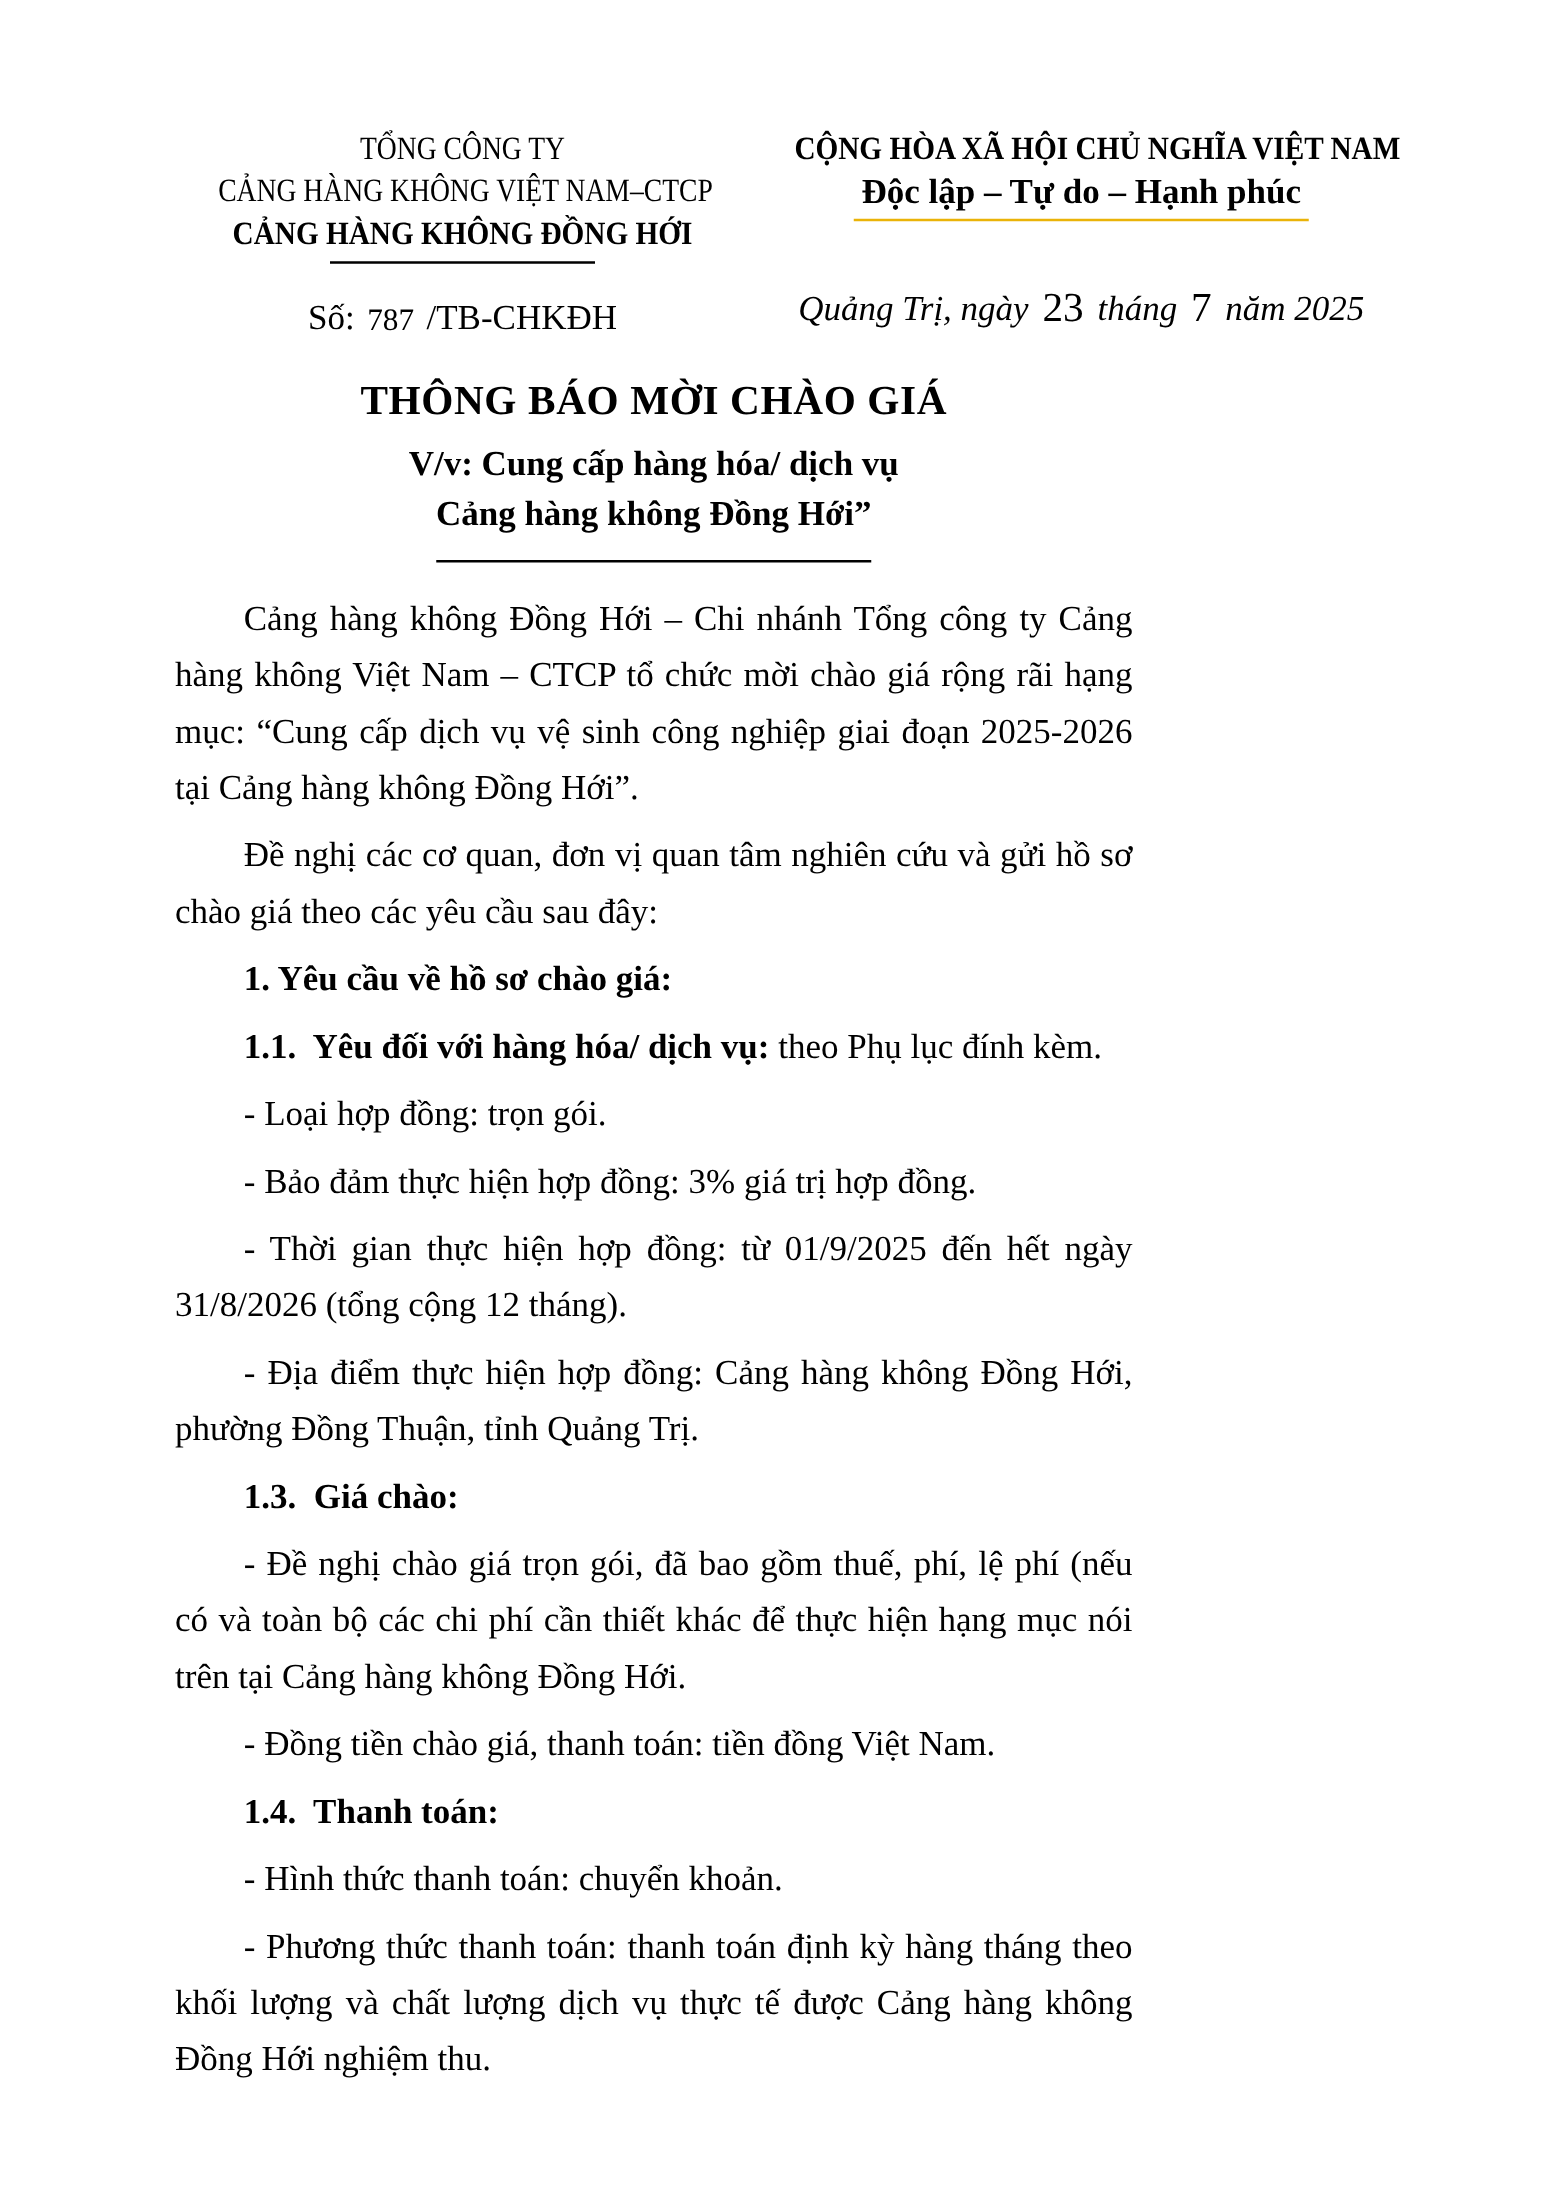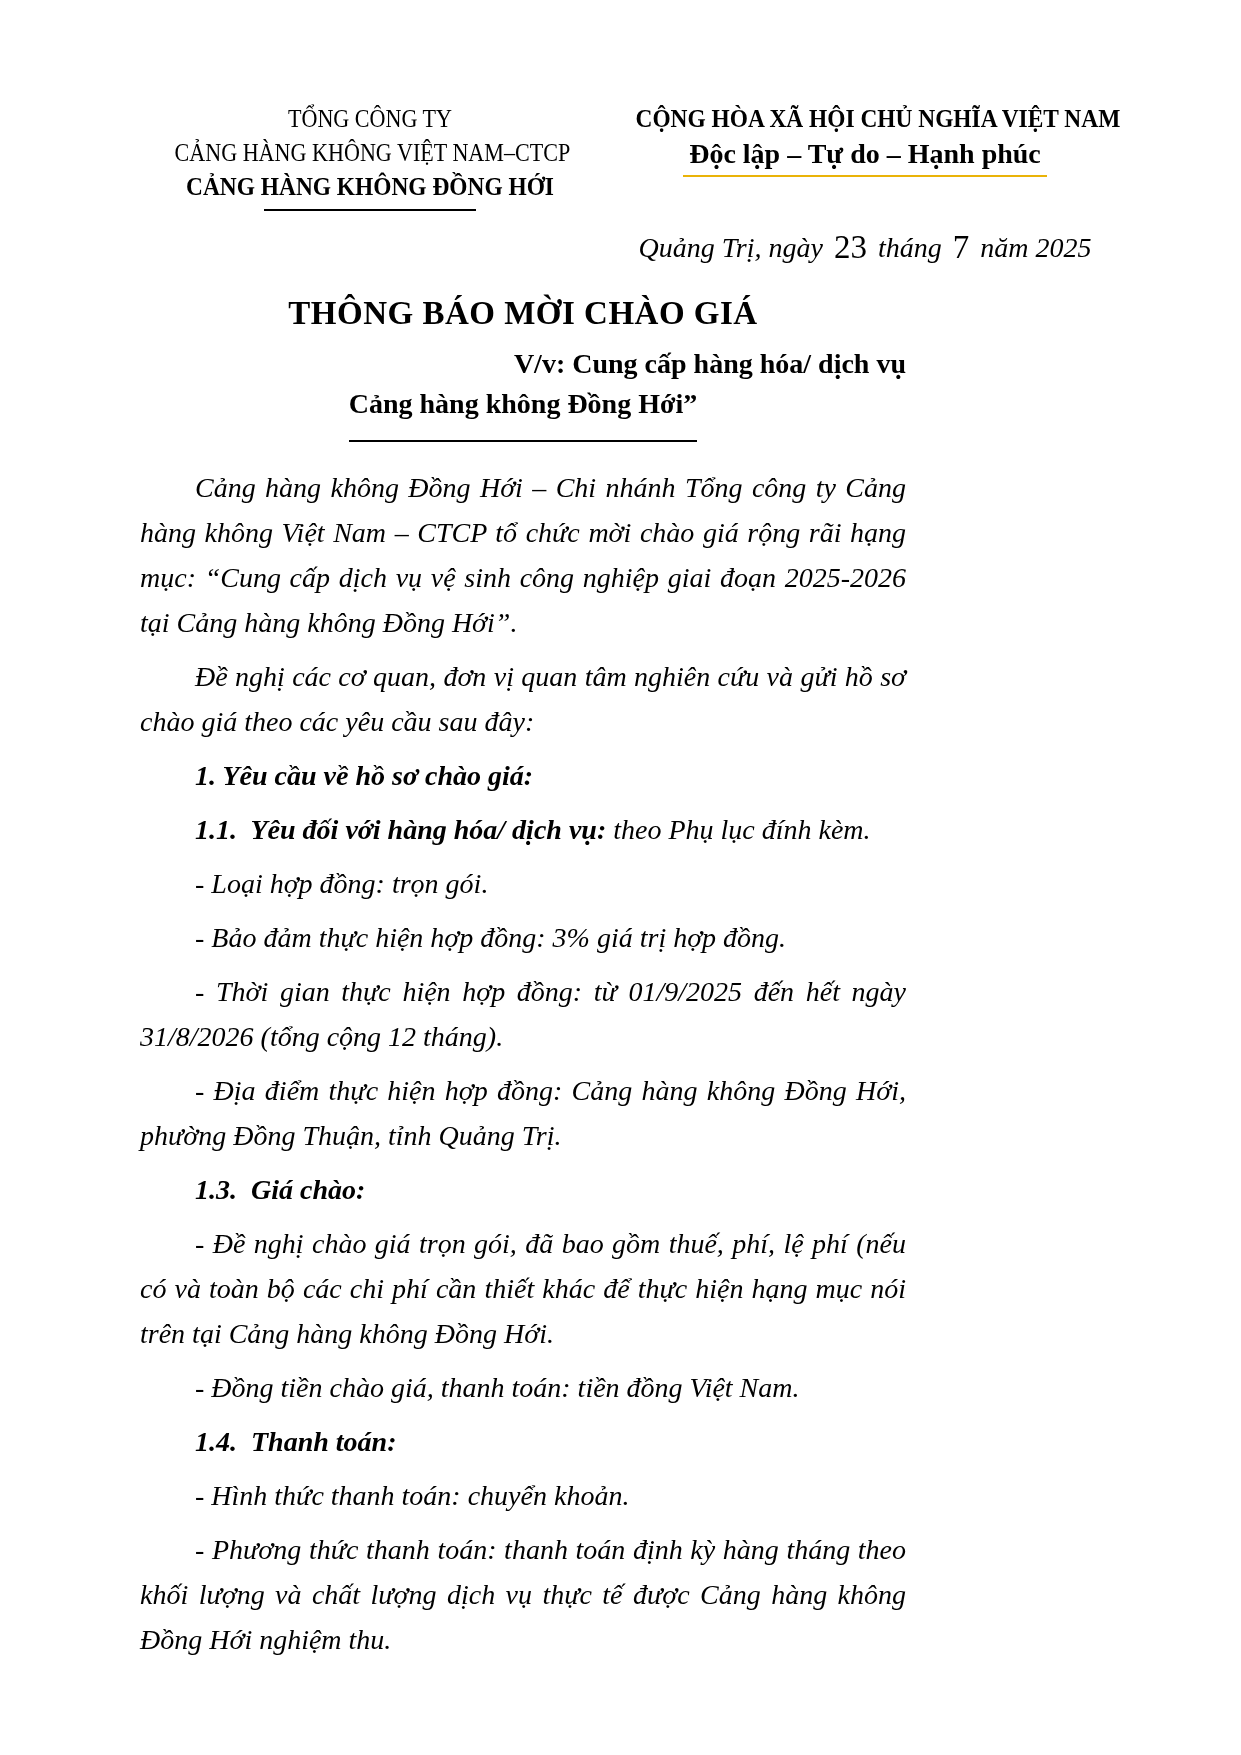--- a/index.html
+++ b/index.html
@@ -47,47 +47,47 @@
     font-style: normal; font-size: 33px;
     margin: 0 11px; position: relative; top: 1px;
   }
   .num-fill { font-size: 25px; margin: 0 10px; position: relative; top: 1px; }
 
   
   .title-block { text-align: center; margin-top: 26px; }
   .main-title {
     font-size: 33px; line-height: 44px; font-weight: bold; letter-spacing: 0.5px;
   }
-  .subject-line { font-size: 28px; line-height: 40px; font-weight: bold; margin-top: 9px; text-align: right; }
+  .subject-line { font-size: 28px; line-height: 40px; font-weight: bold; margin-top: 9px; }
   .item-line   { font-size: 28px; line-height: 40px; font-weight: bold; }
   .item-underlined {
     display: inline-block; border-bottom: 2px solid #000; padding-bottom: 16px;
   }
 
   
   .doc-body { margin-top: 23px; }
   .para {
     font-size: 28px; line-height: 45px;
     text-align: justify; text-indent: 55px;
     margin: 0 0 9px 0;
-    font-style: italic;
   }
 </style>
 </head>
 <body>
 
 <div class="page">
 
   <header class="doc-header">
 
     <div class="hdr-left">
       <div class="hdr-line cond85">TỔNG CÔNG TY</div>
       <div class="hdr-line cond85">CẢNG HÀNG KHÔNG VIỆT NAM–CTCP</div>
       <div class="hdr-line bold cond90">CẢNG HÀNG KHÔNG ĐỒNG HỚI</div>
       <div class="issuer-rule"></div>
+      <div class="doc-number"><span>Số:</span><span class="num-fill">787</span><span>/TB-CHKĐH</span></div>
     </div>
 
     <div class="hdr-right">
       <div class="hdr-line bold cond90">CỘNG HÒA XÃ HỘI CHỦ NGHĨA VIỆT NAM</div>
       <div><span class="motto">Độc lập – Tự do – Hạnh phúc</span></div>
       <div class="date-line"><span>Quảng Trị, ngày</span><span class="fill-num">23</span><span>tháng</span><span class="fill-num">7</span><span>năm 2025</span></div>
     </div>
 
   </header>
 

